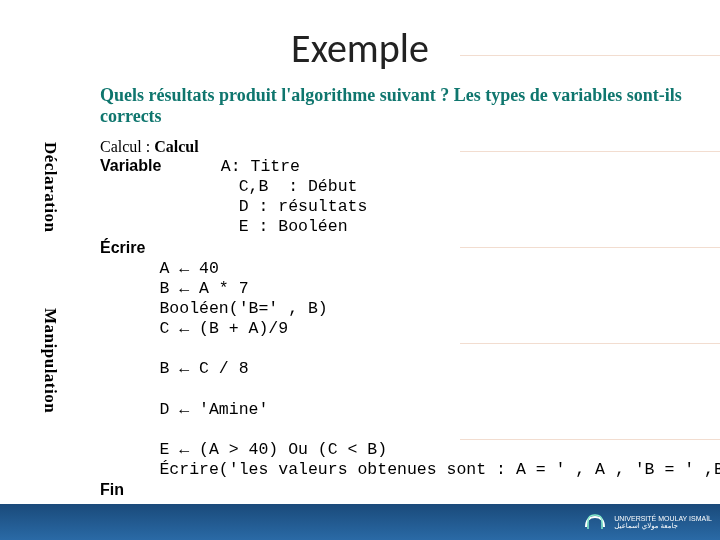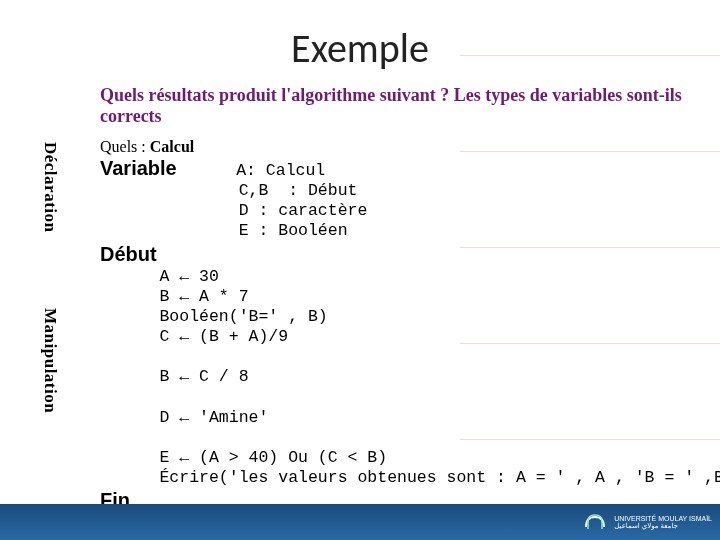--- a/index.html
+++ b/index.html
@@ -32,21 +32,21 @@
     z-index: 2;
   }
   .question {
     position: absolute;
     top: 85px;
     left: 100px;
     right: 20px;
     font-family: 'Times New Roman', serif;
     font-weight: bold;
     font-size: 18px;
-    color: #701a75;
+    color: #0f766e;
     line-height: 1.15;
     z-index: 2;
   }
   .titre-line {
     position: absolute;
     top: 138px;
     left: 100px;
     font-family: 'Times New Roman', serif;
     font-size: 16px;
     z-index: 2;
@@ -70,21 +70,21 @@
     position: absolute;
     left: 100px;
     top: 156px;
     right: 20px;
     font-family: 'Courier New', monospace;
     font-size: 16.5px;
     line-height: 1.22;
     z-index: 2;
     white-space: pre;
   }
-  .code .h { font-family: Verdana, Arial, sans-serif; font-weight: bold; font-size: 20px; }
+  .code .h { font-family: Verdana, Arial, sans-serif; font-weight: bold; font-size: 16px; }
   .footer {
     position: absolute;
     bottom: 0; left: 0; right: 0;
     height: 36px;
     background: linear-gradient(180deg, #1a4a7a 0%, #2a6aa6 100%);
     z-index: 4;
     display: flex;
     justify-content: flex-end;
     align-items: center;
     padding-right: 8px;
@@ -107,33 +107,33 @@
 </head>
 <body>
 
 <div class="bg-pattern"></div>
 
 <div class="slide-title">Exemple</div>
 
 <div class="question">Quels résultats  produit  l'algorithme suivant ? Les types de variables sont-ils corrects</div>
 
 <div class="titre-line">
-  <span>Quels :</span>
+  <span>Calcul :</span>
   <span class="bold">Calcul</span>
 </div>
 
 <div class="vlabel declaration">Déclaration</div>
 <div class="vlabel manipulation">Manipulation</div>
 
-<div class="code"><span class="h">Variable</span>      <span>A: Calcul</span>
+<div class="code"><span class="h">Variable</span>      <span>A: Titre</span>
               <span>C,B  : Début</span>
-              <span>D : caractère</span>
+              <span>D : résultats</span>
               <span>E : Booléen</span>
-<span class="h">Début</span>
-      <span>A ← 30</span>
+<span class="h">Écrire</span>
+      <span>A ← 40</span>
       <span>B ← A * 7</span>
       <span>Booléen('B=' , B)</span>
       <span>C ← (B + A)/9</span>
 
       <span>B ← C / 8</span>
 
       <span>D ← 'Amine'</span>
 
       <span>E ← (A &gt; 40) Ou (C &lt; B)</span>
       <span>Écrire('les valeurs obtenues sont : A = ' , A , 'B = ' ,B , ' C = ', C , ' D = ', D, ' E = ', E)</span>

